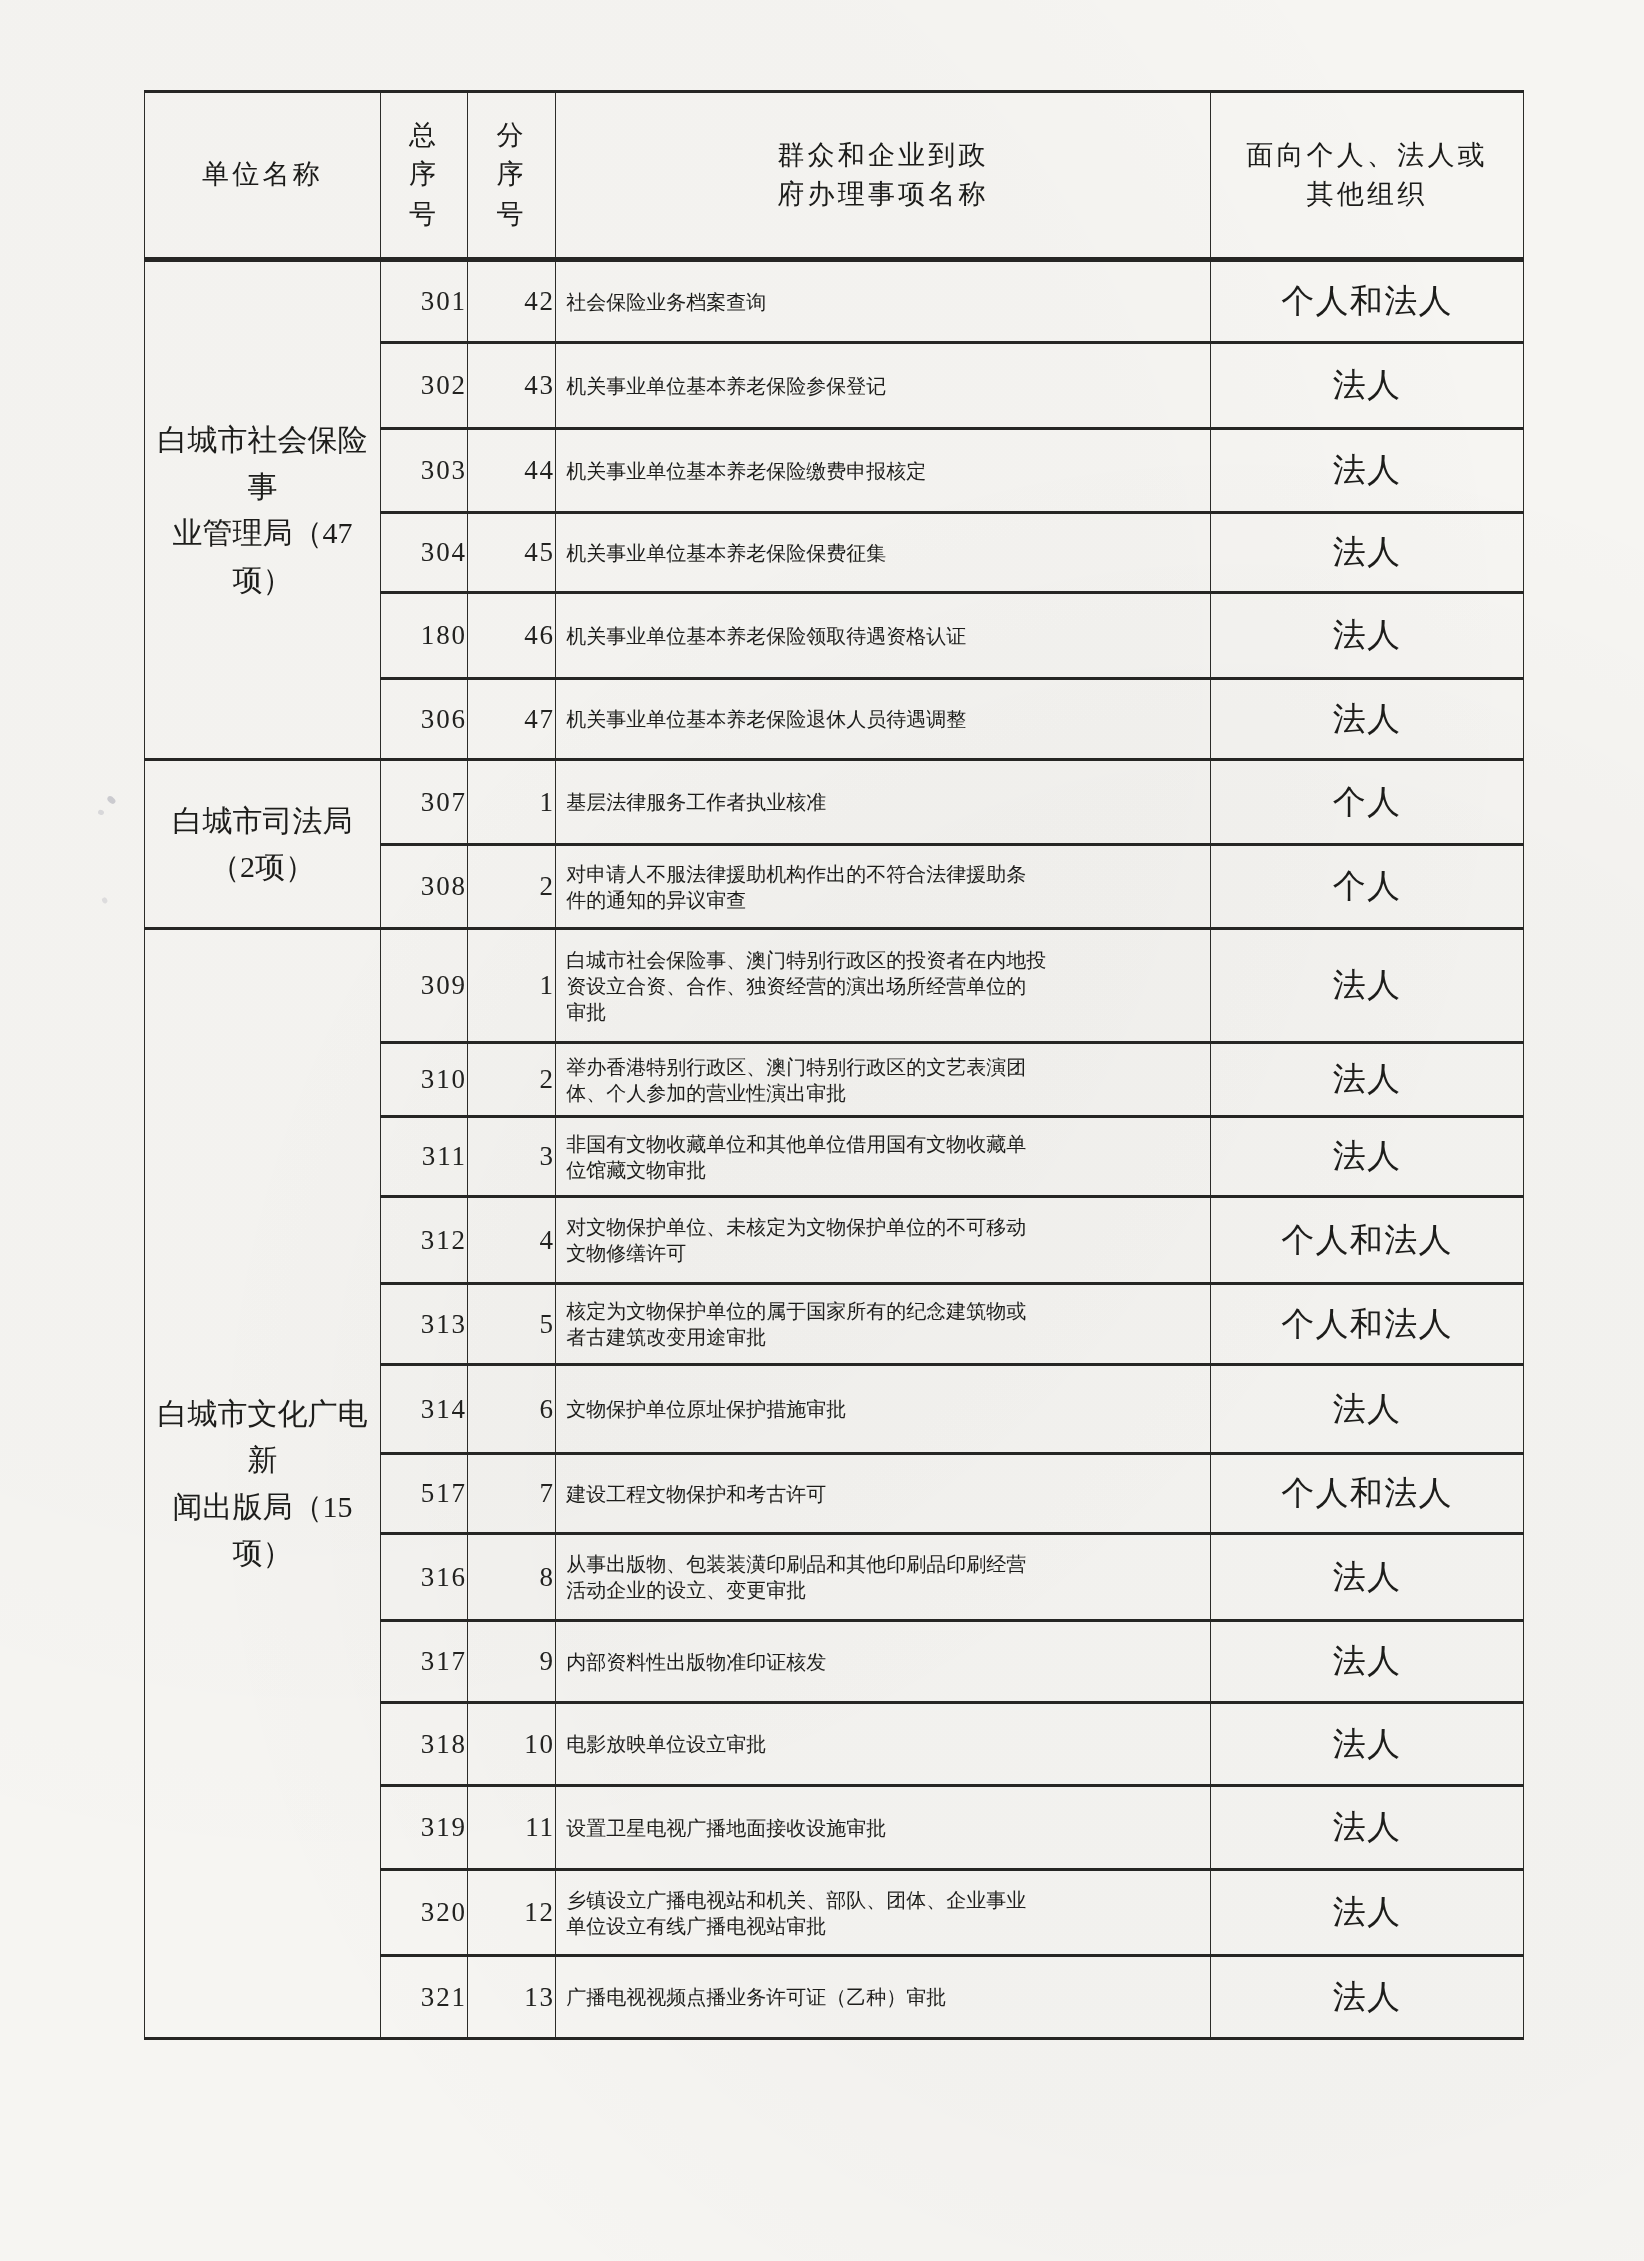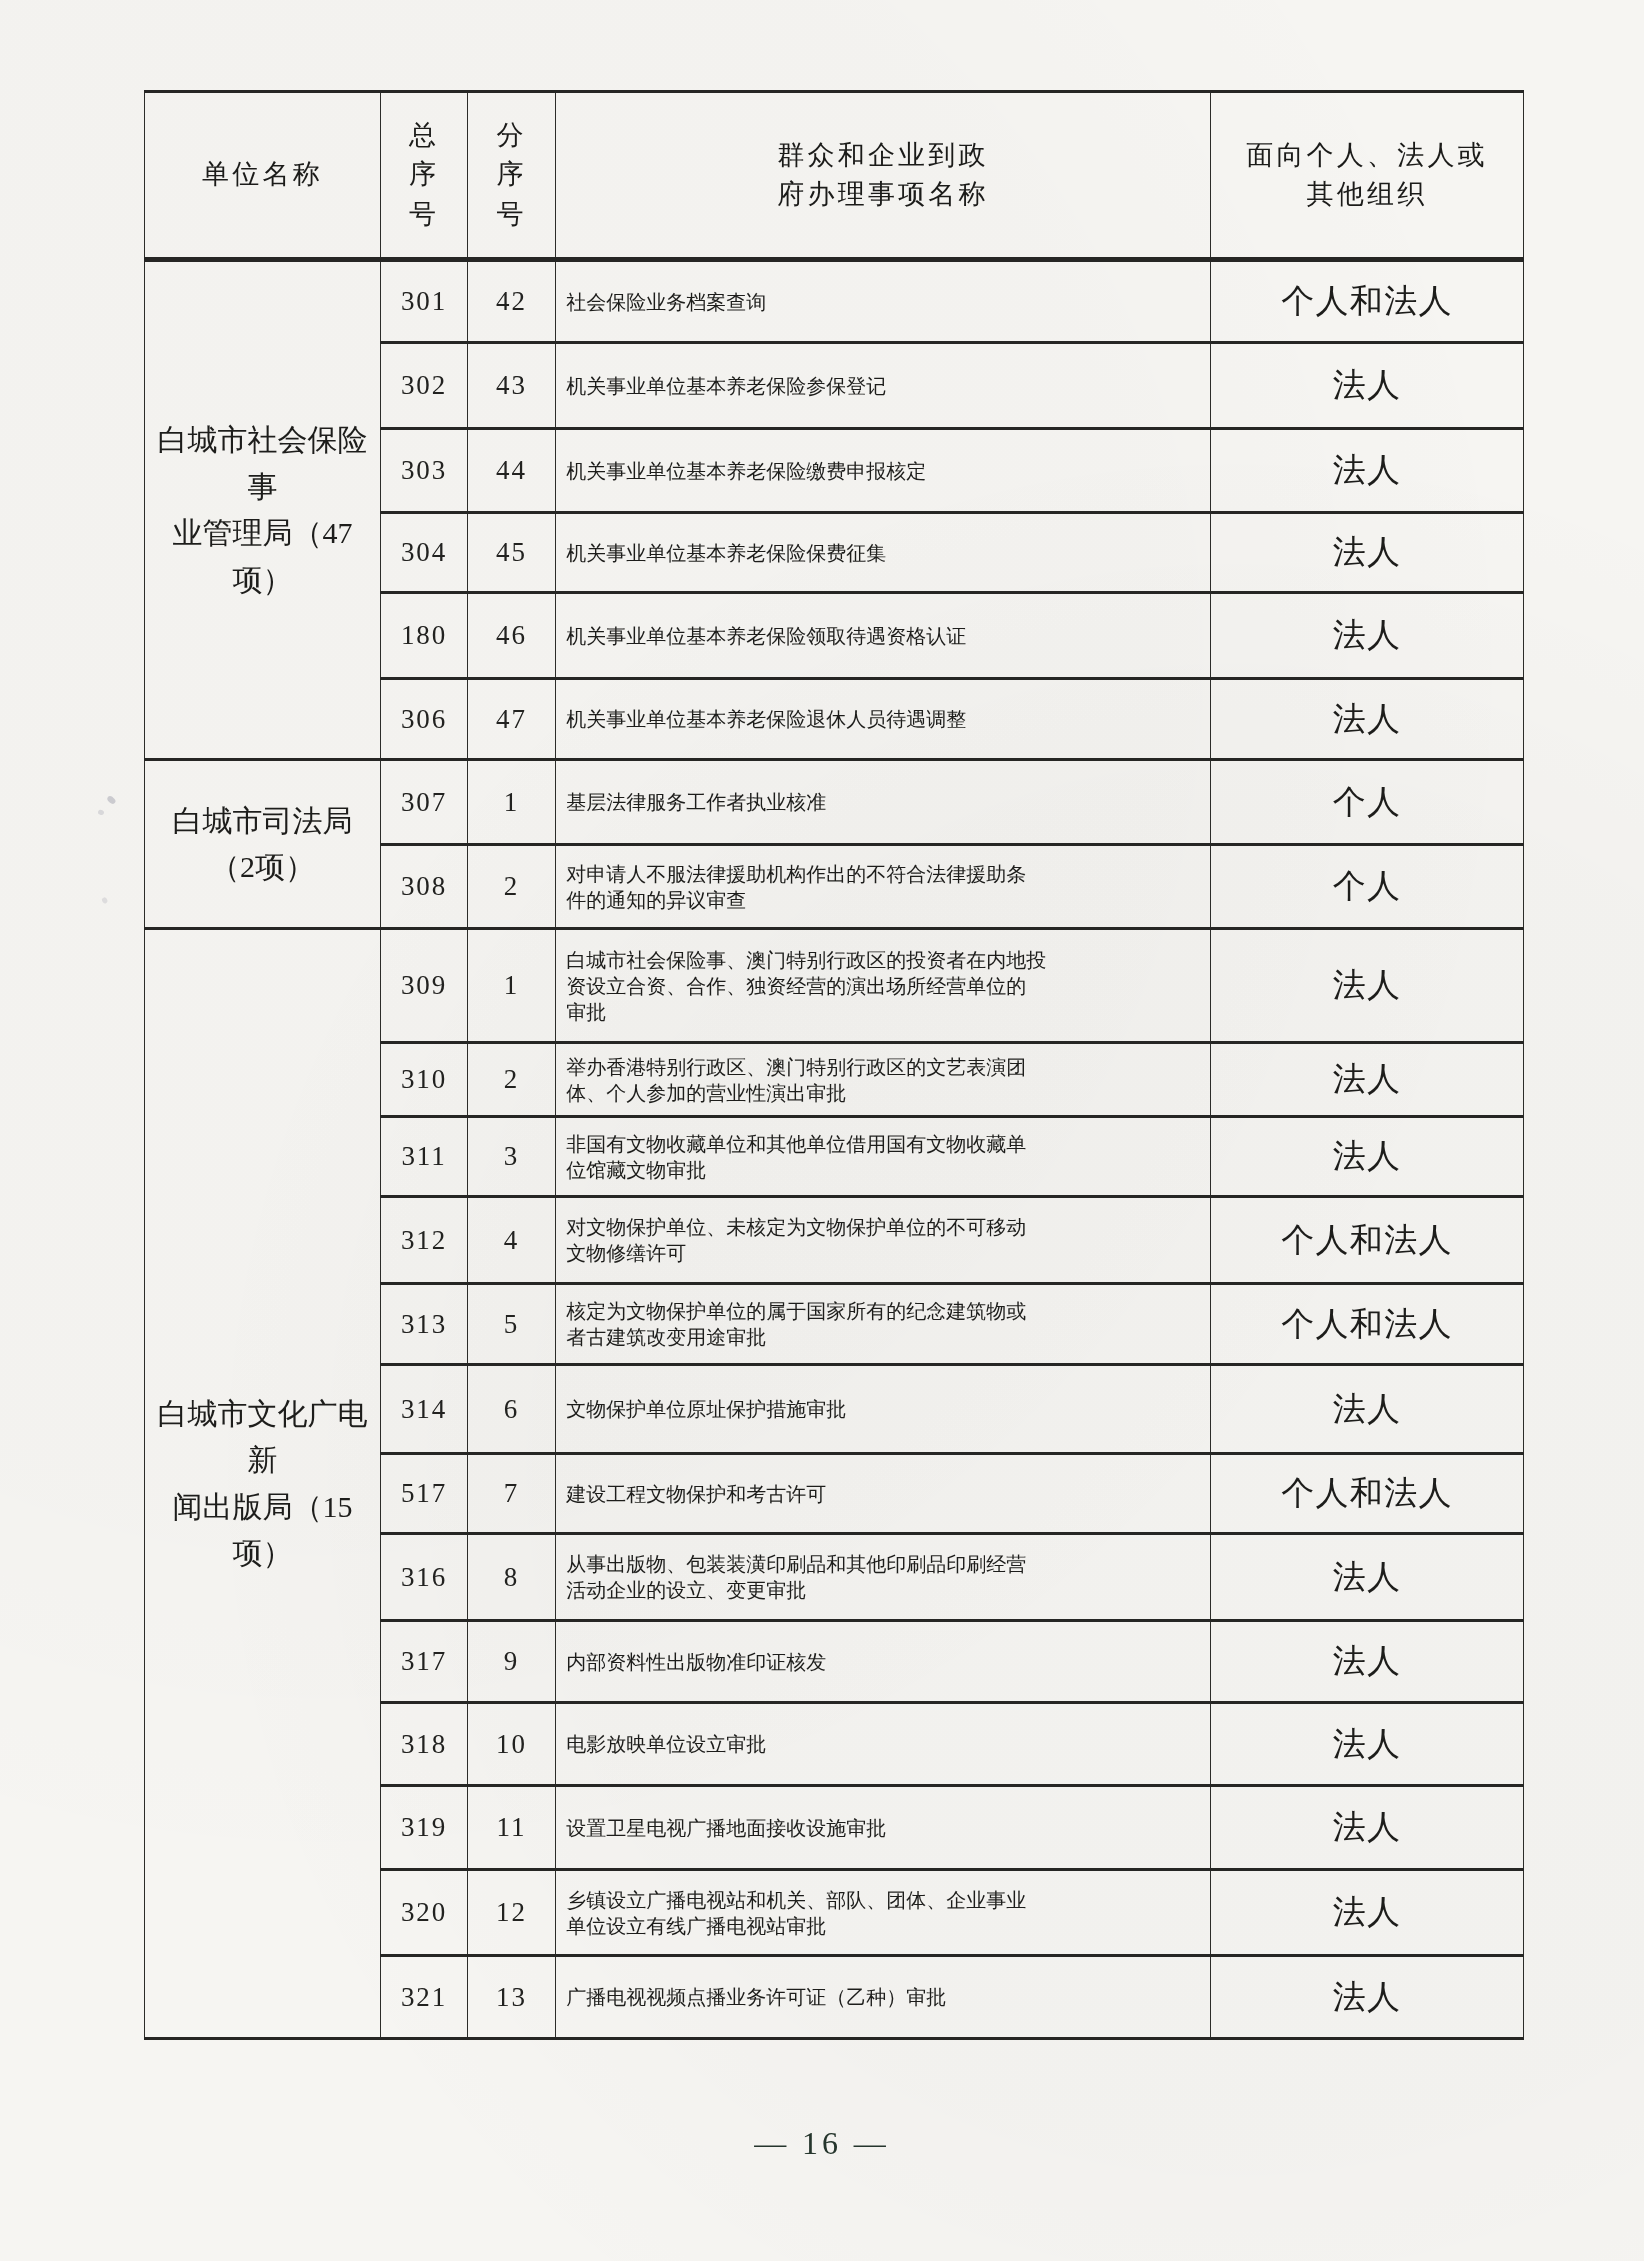--- a/index.html
+++ b/index.html
@@ -35,21 +35,21 @@
   thead th{border-bottom-width:5.8px;}
   .hdr{
     text-align:center;font-size:27px;line-height:1.45;
     letter-spacing:3.2px;white-space:pre-line;color:#1b1b19;
   }
   .unit{
     text-align:center;font-size:30px;line-height:1.55;
     white-space:pre-line;color:#1d1d1b;
   }
   .num{
-    text-align:center;font-size:27px;letter-spacing:1.9px;color:#222220;
+    text-align:right;font-size:27px;letter-spacing:1.9px;color:#222220;
   }
   .item{
     text-align:left;font-size:20px;line-height:1.3;
     padding:5.2px 10.3px;white-space:pre-line;color:#1d1d1b;
   }
   .aud{
     text-align:center;font-size:33px;letter-spacing:1.3px;color:#1d1d1b;
   }
   .footer{
     position:absolute;left:0;top:2125px;width:1644px;
@@ -229,19 +229,18 @@
       </tr>
       <tr style="height:83px">
         <td class="num">321</td>
         <td class="num">13</td>
         <td class="item">广播电视视频点播业务许可证（乙种）审批</td>
         <td class="aud">法人</td>
       </tr>
     </tbody>
   </table>
 
-  <div class="footer">— 16 —</div>
 
   <div class="speck s1"></div>
   <div class="speck s2"></div>
   <div class="speck s3"></div>
 </div>
 
 
 </body></html>

